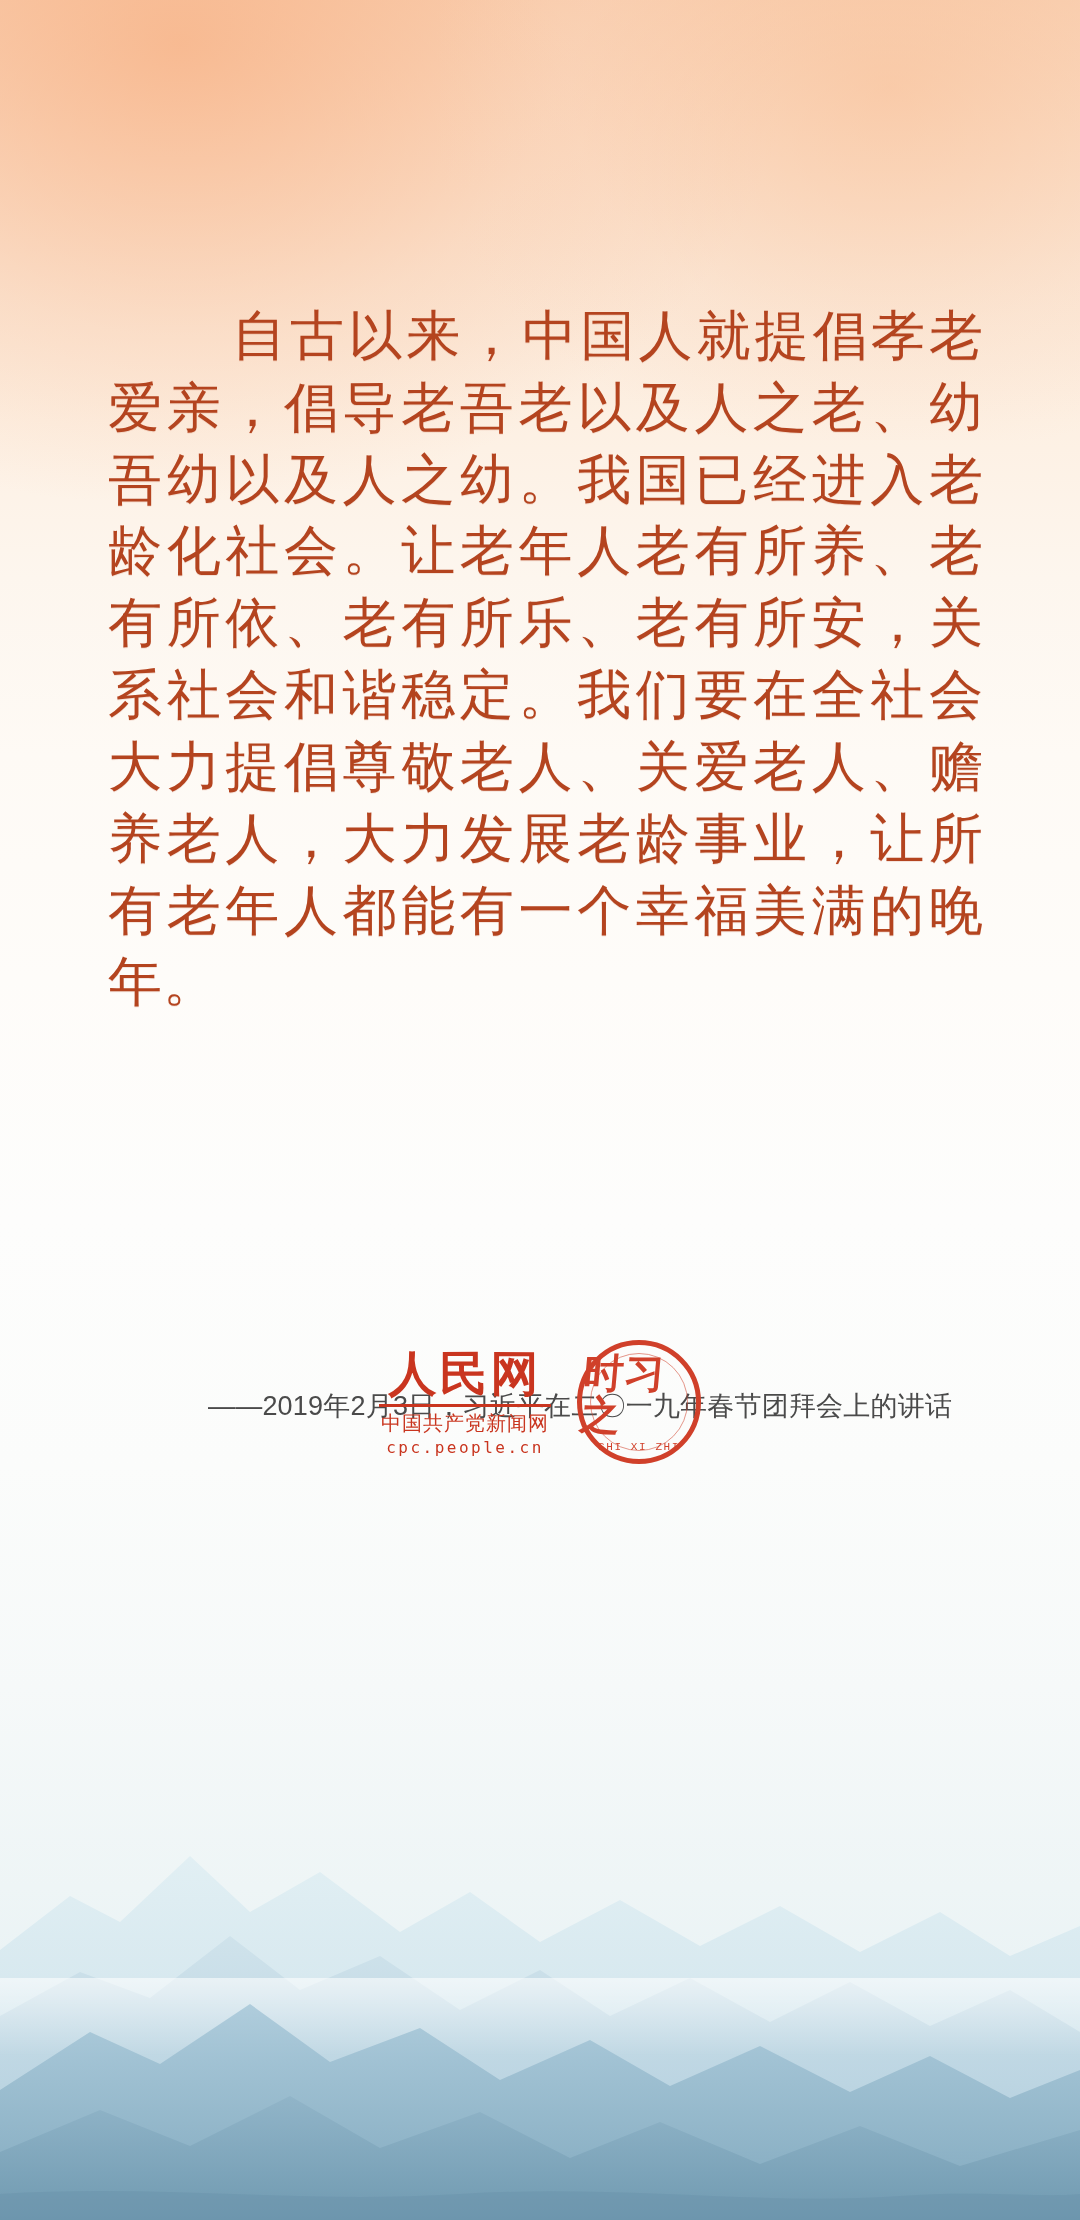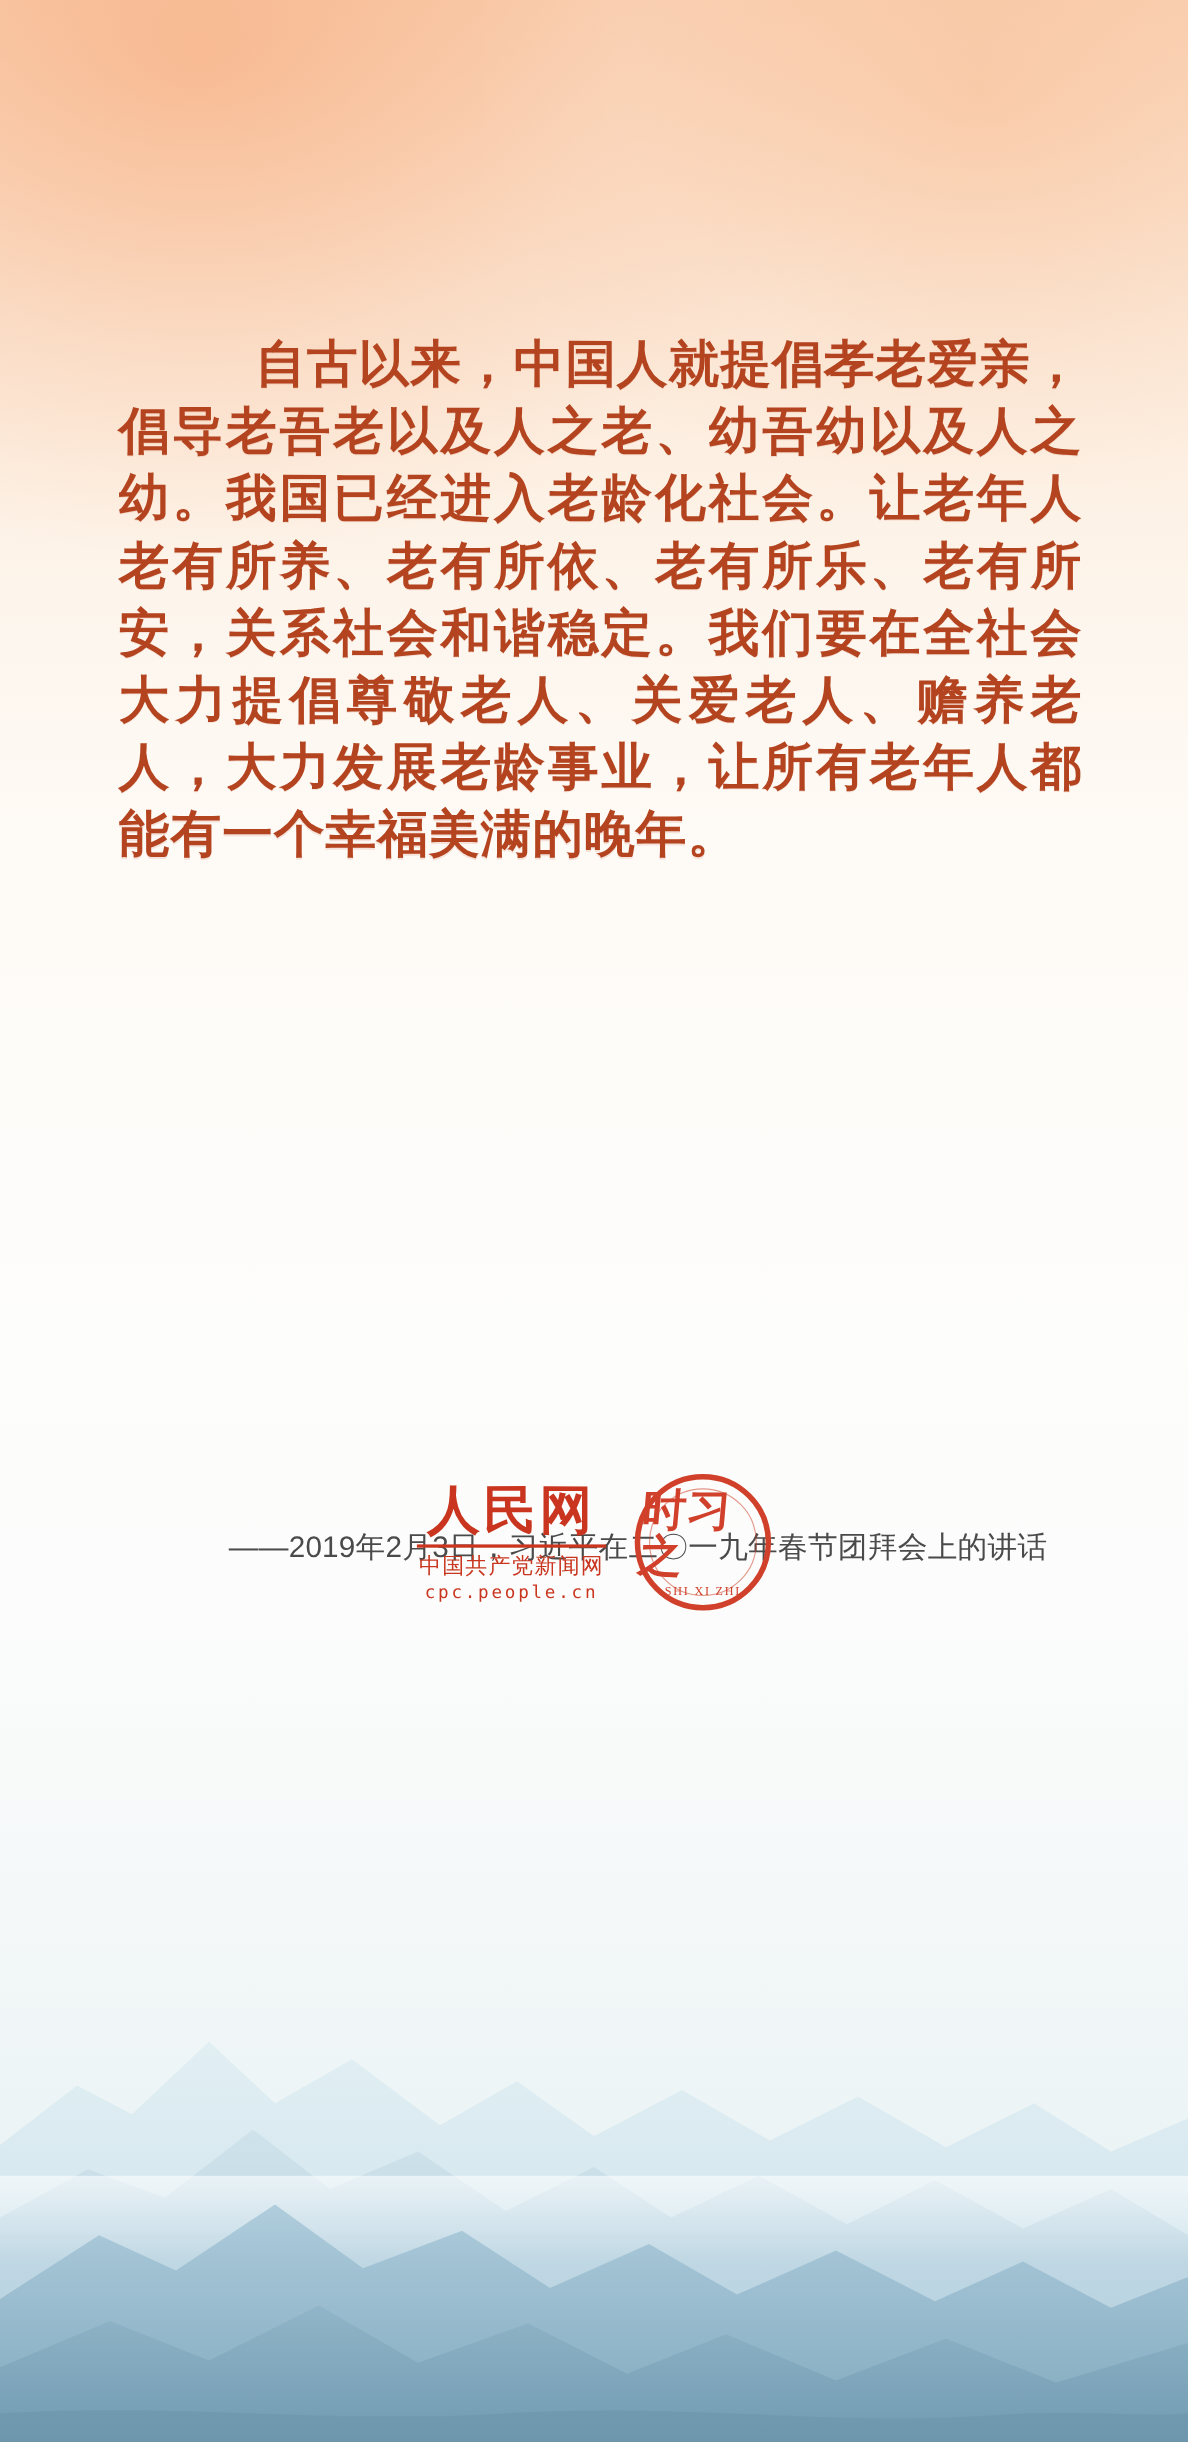--- a/index.html
+++ b/index.html
@@ -62,24 +62,24 @@
     top: 0;
     width: 1080px;
   }
 
   .quote {
     position: absolute;
     left: 108px;
     top: 300px;
     width: 876px;
     color: #b4441f;
-    font-size: 46px;
+    font-size: 54px;
     line-height: 1.33;
     letter-spacing: 1px;
-    font-weight: 700;
+    font-weight: 400;
     text-indent: 124px;
     text-align: justify;
     text-justify: inter-ideograph;
     font-family: "DejaVu Sans", "Liberation Sans", sans-serif;
     text-shadow: 0 1px 0 rgba(180,68,31,0.12);
   }
 
   .attribution {
     position: absolute;
     left: 96px;
@@ -175,21 +175,21 @@
     letter-spacing: 1px;
     line-height: 1.05;
     font-family: "DejaVu Sans", "Liberation Sans", sans-serif;
     transform: skewX(-5deg);
   }
   .logo-seal .seal-sub {
     margin-top: 5px;
     font-size: 11px;
     color: #d0402a;
     letter-spacing: 1.6px;
-    font-family: Liberation Serif, serif;
+    font-family: Liberation Mono, monospace;
   }
 </style>
 </head>
 <body>
 
 <div class="poster">
 
   <div class="glow-top"></div>
   <div class="glow-top-right"></div>
 

